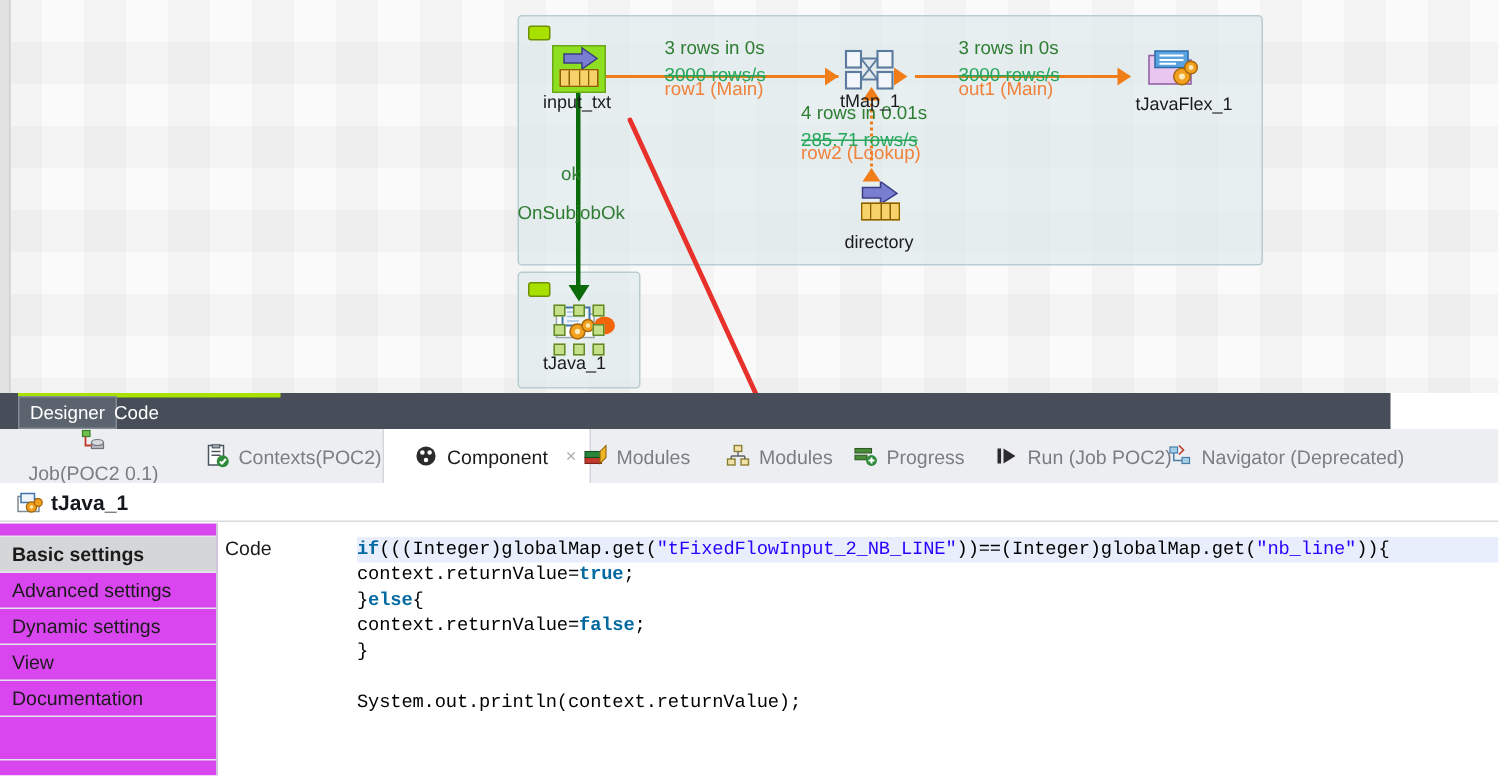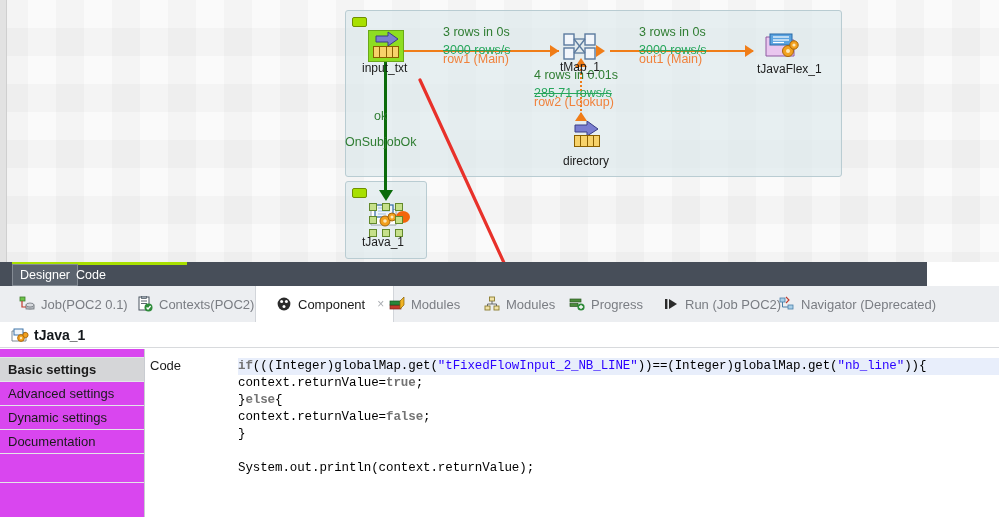--- a/index.html
+++ b/index.html
@@ -172,21 +172,21 @@
     position: absolute; left: 88px; top: 0px; width: 766px; height: 168px;
     background: #ffffff; border-left: none;
   }
   #code-text {
     position: absolute; left: 5px; top: 7px; right: 0;
     font-family: "Liberation Mono", monospace;
     font-size: 12.5px; line-height: 17px; color: #000000;
     white-space: pre; letter-spacing: -0.1px;
   }
   .ln-hl { background: #e8eefb; display: block; }
-  .kw { color: #737373; font-weight: bold; }
+  .kw { color: #0369a1; font-weight: bold; }
   .str { color: #2a00ff; }
   .toppad { height: 2px; }
 </style>
 </head>
 <body>
 
 <div id="app">
 
   <div id="canvas">
     <div id="canvas-left-gutter"></div>
@@ -323,21 +323,21 @@
   </svg>
 
   <div id="editor-tabbar">
     <div class="accent"></div>
     <div class="etab active" style="left:12px;">Designer</div>
     <div class="etab" style="left:69px;">Code</div>
   </div>
 
   <div id="viewtabs">
 
-    <div class="vtab" style="left:10px;">
+    <div class="vtab" style="left:10px;flex-direction:column;">
       <span class="vicon">
         <svg width="16" height="16" viewBox="0 0 16 16">
           <rect x="1" y="1" width="5" height="4" fill="#6cc24a" stroke="#3f7d2c" stroke-width="0.8"></rect>
           <ellipse cx="11" cy="11" rx="4" ry="2" fill="#b8bcc2" stroke="#70757c" stroke-width="0.8"></ellipse>
           <rect x="7" y="9" width="8" height="4" fill="#b8bcc2" stroke="#70757c" stroke-width="0.8"></rect>
           <ellipse cx="11" cy="9" rx="4" ry="2" fill="#d6d9dd" stroke="#70757c" stroke-width="0.8"></ellipse>
           <path d="M3 5 L3 11 L7 11" fill="none" stroke="#c0392b" stroke-width="1.2"></path>
         </svg>
       </span>
       <span>Job(POC2 0.1)</span>
@@ -442,20 +442,21 @@
         </svg>
       </span>
       <span id="comp-title">tJava_1</span>
     </div>
 
     <div id="settings-list">
       <div class="pad-top"></div>
       <div class="sitem active">Basic settings</div>
       <div class="sitem">Advanced settings</div>
       <div class="sitem">Dynamic settings</div>
+      <div class="sitem">View</div>
       <div class="sitem">Documentation</div>
       <div class="pad-bot"></div>
     </div>
 
     <div id="code-region">
       <div id="code-label">Code</div>
       <div id="code-box">
         <div id="code-text"><div class="toppad"></div><span class="ln-hl"><span class="kw">if</span>(((Integer)globalMap.get(<span class="str">"tFixedFlowInput_2_NB_LINE"</span>))==(Integer)globalMap.get(<span class="str">"nb_line"</span>)){</span>context.returnValue=<span class="kw">true</span>;
 }<span class="kw">else</span>{
 context.returnValue=<span class="kw">false</span>;

